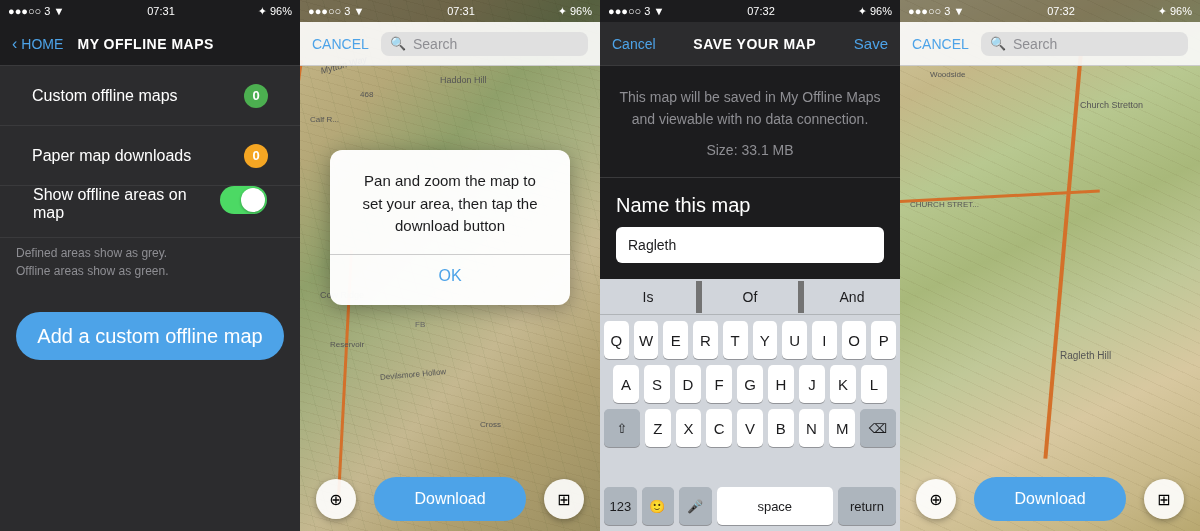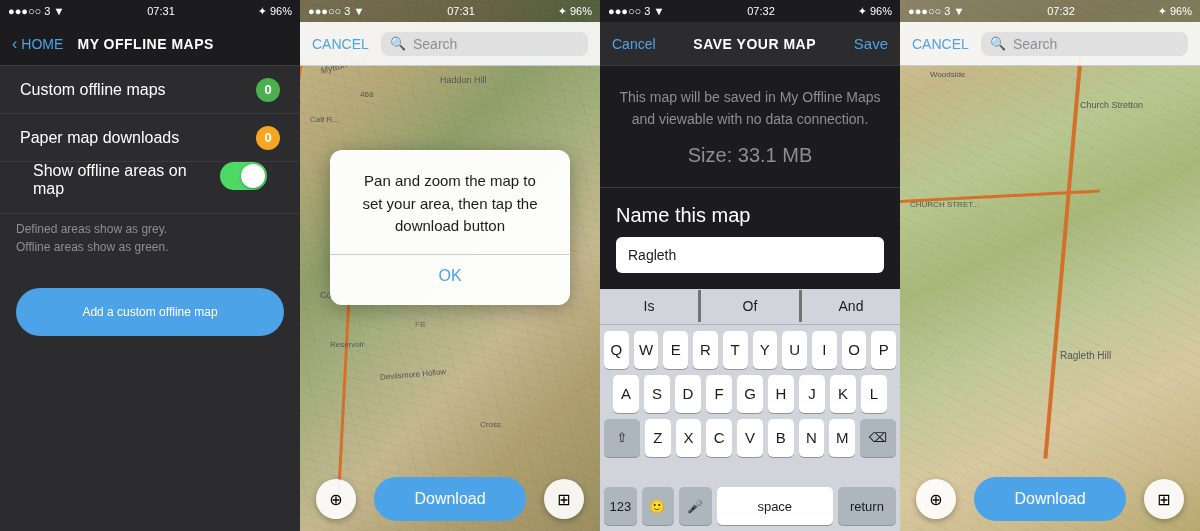--- a/index.html
+++ b/index.html
@@ -49,22 +49,22 @@
     .back-chevron { font-size: 16px; }
     .nav-title-s1 {
       flex: 1; text-align: center;
       color: #fff; font-size: 14px; font-weight: 600;
       letter-spacing: 0.5px;
     }
     .nav-spacer { width: 60px; }
 
     .menu-item {
       display: flex; align-items: center; justify-content: space-between;
-      padding: 0 20px;
-      height: 48px;
+      padding: 0 32px;
+      height: 60px;
       border-bottom: 1px solid #3a3a3c;
     }
     .menu-item-label { color: #fff; font-size: 16px; }
     .badge {
       width: 24px; height: 24px; border-radius: 12px;
       display: flex; align-items: center; justify-content: center;
       font-size: 13px; font-weight: 600; color: #fff;
     }
     .badge-green { background: #4caf50; }
     .badge-orange { background: #f5a623; }
@@ -90,21 +90,21 @@
       padding: 6px 16px 12px;
       color: #8e8e93; font-size: 12px; line-height: 1.5;
     }
 
     .add-map-btn {
       margin: 20px 16px;
       background: #4da3e8;
       border-radius: 25px;
       height: 48px;
       display: flex; align-items: center; justify-content: center;
-      color: #fff; font-size: 12px; font-weight: 500;
+      color: #fff; font-size: 20px; font-weight: 500;
       cursor: pointer;
     }
 
     
     .screen2 {
       width: 300px;
       height: 531px;
       position: relative;
       flex-shrink: 0;
       overflow: hidden;
@@ -226,40 +226,40 @@
     }
     .nav-title-s3 { color: #fff; font-size: 14px; font-weight: 600; letter-spacing: 0.5px; }
     .save-btn { color: #4da3e8; font-size: 15px; font-weight: 500; cursor: pointer; }
 
     .save-info {
       padding: 20px 16px 16px;
       text-align: center;
       color: #8e8e93; font-size: 14px; line-height: 1.6;
       border-bottom: 1px solid #3a3a3c;
     }
-    .size-text { color: #8e8e93; font-size: 20px; margin-top: 8px; }
+    .size-text { color: #8e8e93; font-size: 14px; margin-top: 8px; }
 
     .name-section { padding: 16px; }
     .name-label { color: #fff; font-size: 20px; font-weight: 300; margin-bottom: 10px; }
     .name-input {
       width: 100%; background: #fff; border-radius: 6px;
       padding: 10px 12px; font-size: 14px; color: #1c1c1e;
       border: none; outline: none;
     }
 
     
     .keyboard-area { flex: 1; background: #d1d5db; display: flex; flex-direction: column; }
     .keyboard-suggestions {
       height: 36px; background: #d1d5db;
       display: flex; align-items: center;
       border-bottom: 1px solid #b0b4b8;
     }
     .suggestion {
       flex: 1; text-align: center; font-size: 14px; color: #1c1c1e;
-      border-right: 3px solid #737373; padding: 8px 0;
+      border-right: 6px solid #737373; padding: 8px 0;
     }
     .suggestion:last-child { border-right: none; }
 
     .keyboard-rows { flex: 1; display: flex; flex-direction: column; padding: 6px 4px; gap: 6px; }
     .key-row { display: flex; justify-content: center; gap: 5px; }
     .key {
       flex: 1; max-width: 26px; height: 38px; background: #fff; border-radius: 5px;
       display: flex; align-items: center; justify-content: center;
       font-size: 15px; color: #1c1c1e;
       box-shadow: 0 1px 0 rgba(0,0,0,0.3); cursor: pointer;

